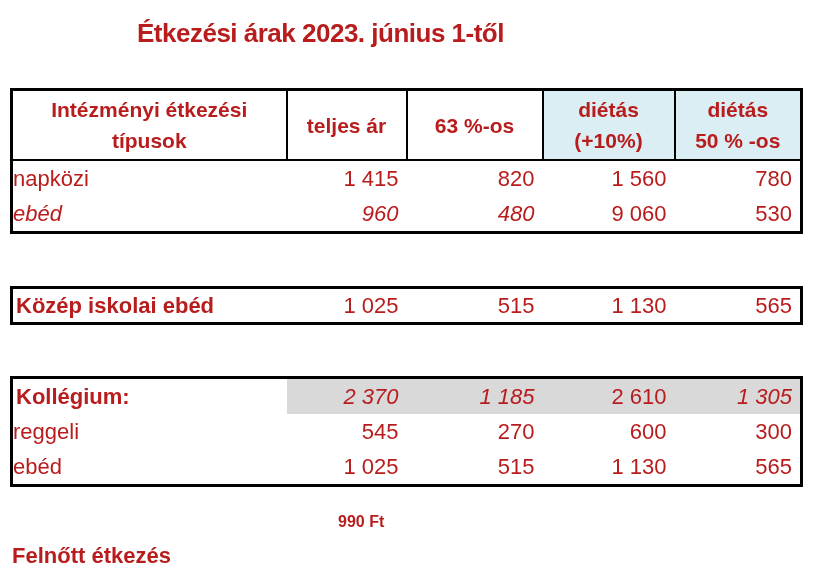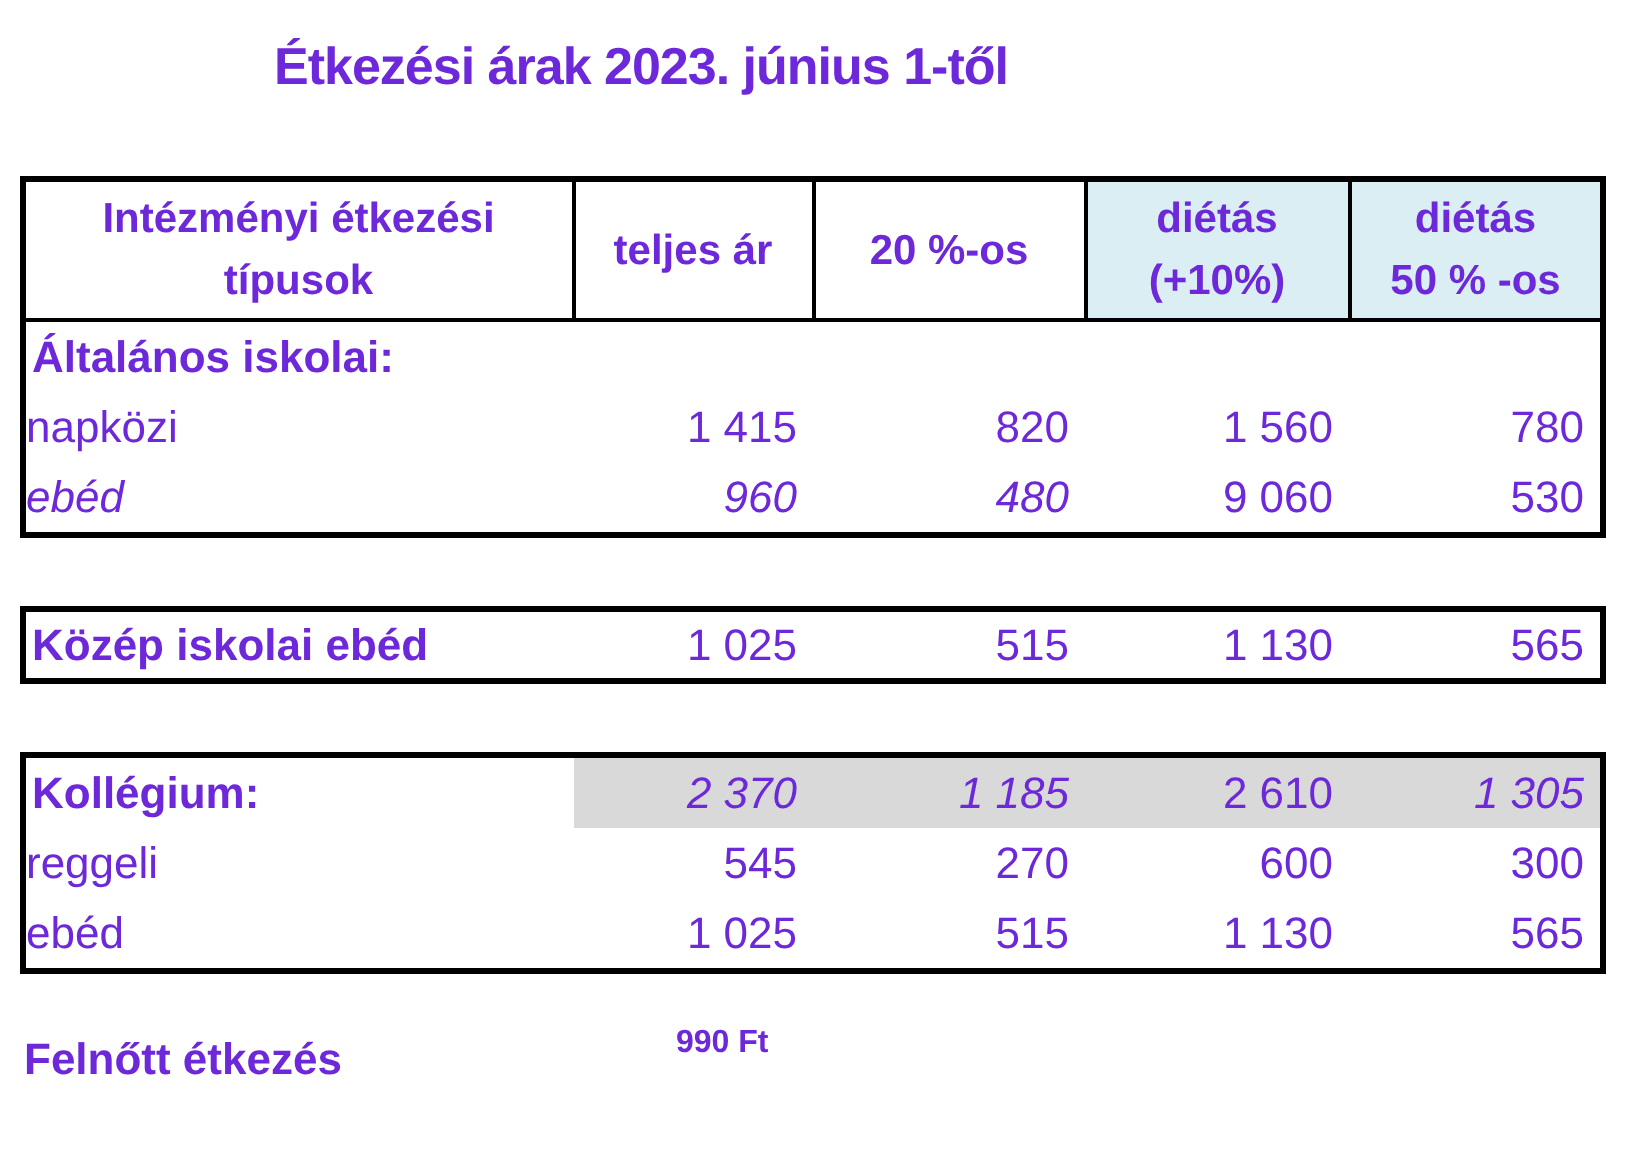--- a/index.html
+++ b/index.html
@@ -1,30 +1,30 @@
 <!DOCTYPE html>
 <html style="--header-accent: #daeef3; --summary-row-gray: #d9d9d9; --border: #000000;"><head>
 <meta charset="utf-8">
 <style>
   html,body{margin:0;padding:0;background:#fff;}
   .page{
     position:relative;width:825px;height:583px;background:#ffffff;
-    font-family:"Liberation Sans",sans-serif;color:#6d28d9;overflow:hidden;
+    font-family:"Liberation Sans",sans-serif;color:#b91c1c;overflow:hidden;
   }
   .title{
     position:absolute;left:137px;top:18px;margin:0;
     font-size:26px;font-weight:700;letter-spacing:-0.5px;white-space:nowrap;
   }
   table.t{
     position:absolute;left:10px;width:790px;
     border-collapse:collapse;table-layout:fixed;background:#fff;
     border:3px solid var(--border,#000);
   }
   .t1{top:88px}
-  .t2{top:303px}
+  .t2{top:286px}
   .t3{top:376px}
   col.c1{width:275px}
   col.c2{width:120px}
   col.c3{width:136px}
   col.c4{width:132px}
   col.c5{width:127px}
   th.hc{
     border:2px solid var(--border,#000);
     font-size:21px;font-weight:700;text-align:center;vertical-align:middle;
     height:68px;line-height:31px;padding:0;white-space:nowrap;
@@ -33,21 +33,21 @@
   td{
     padding:0;font-size:22px;height:35px;vertical-align:middle;white-space:nowrap;
   }
   td.section{font-weight:700;text-align:left;padding-left:3px;}
   td.lbl{text-align:left;padding-right:3px;}
   td.num{text-align:right;padding-right:8px;}
   td.bleft{font-weight:700;text-align:left;padding-left:3px;}
   .italic{font-style:italic;}
   .gray{background:var(--summary-row-gray,#d9d9d9);}
   .t2 td{height:33px;}
-  .footer-label{position:absolute;left:12px;top:517px;font-size:22px;font-weight:700;white-space:nowrap;}
+  .footer-label{position:absolute;left:12px;top:543px;font-size:22px;font-weight:700;white-space:nowrap;}
   .footer-value{position:absolute;left:338px;top:513px;font-size:16px;font-weight:700;white-space:nowrap;}
 </style>
 </head>
 <body>
 
 <div class="page">
 
   <h1 class="title">Étkezési árak 2023. június 1-től</h1>
 
   <table class="t t1">
@@ -58,35 +58,32 @@
         <col class="c4">
         <col class="c5">
       </colgroup>
     <thead>
       <tr>
         <th class="hc">
           <div>Intézményi étkezési</div>
           <div>típusok</div>
         </th>
         <th class="hc">teljes ár</th>
-        <th class="hc">20 %-os</th>
+        <th class="hc">63 %-os</th>
         <th class="hc blue">
           <div>diétás</div>
           <div>(+10%)</div>
         </th>
         <th class="hc blue">
           <div>diétás</div>
           <div>50 % -os</div>
         </th>
       </tr>
     </thead>
     <tbody>
-      <tr>
-        <td class="section" colspan="5">Általános iskolai:</td>
-      </tr>
       <tr>
         <td class="lbl">napközi</td>
         <td class="num">1 415</td>
         <td class="num">820</td>
         <td class="num">1 560</td>
         <td class="num">780</td>
       </tr>
       <tr>
         <td class="lbl italic">ebéd</td>
         <td class="num italic">960</td>

